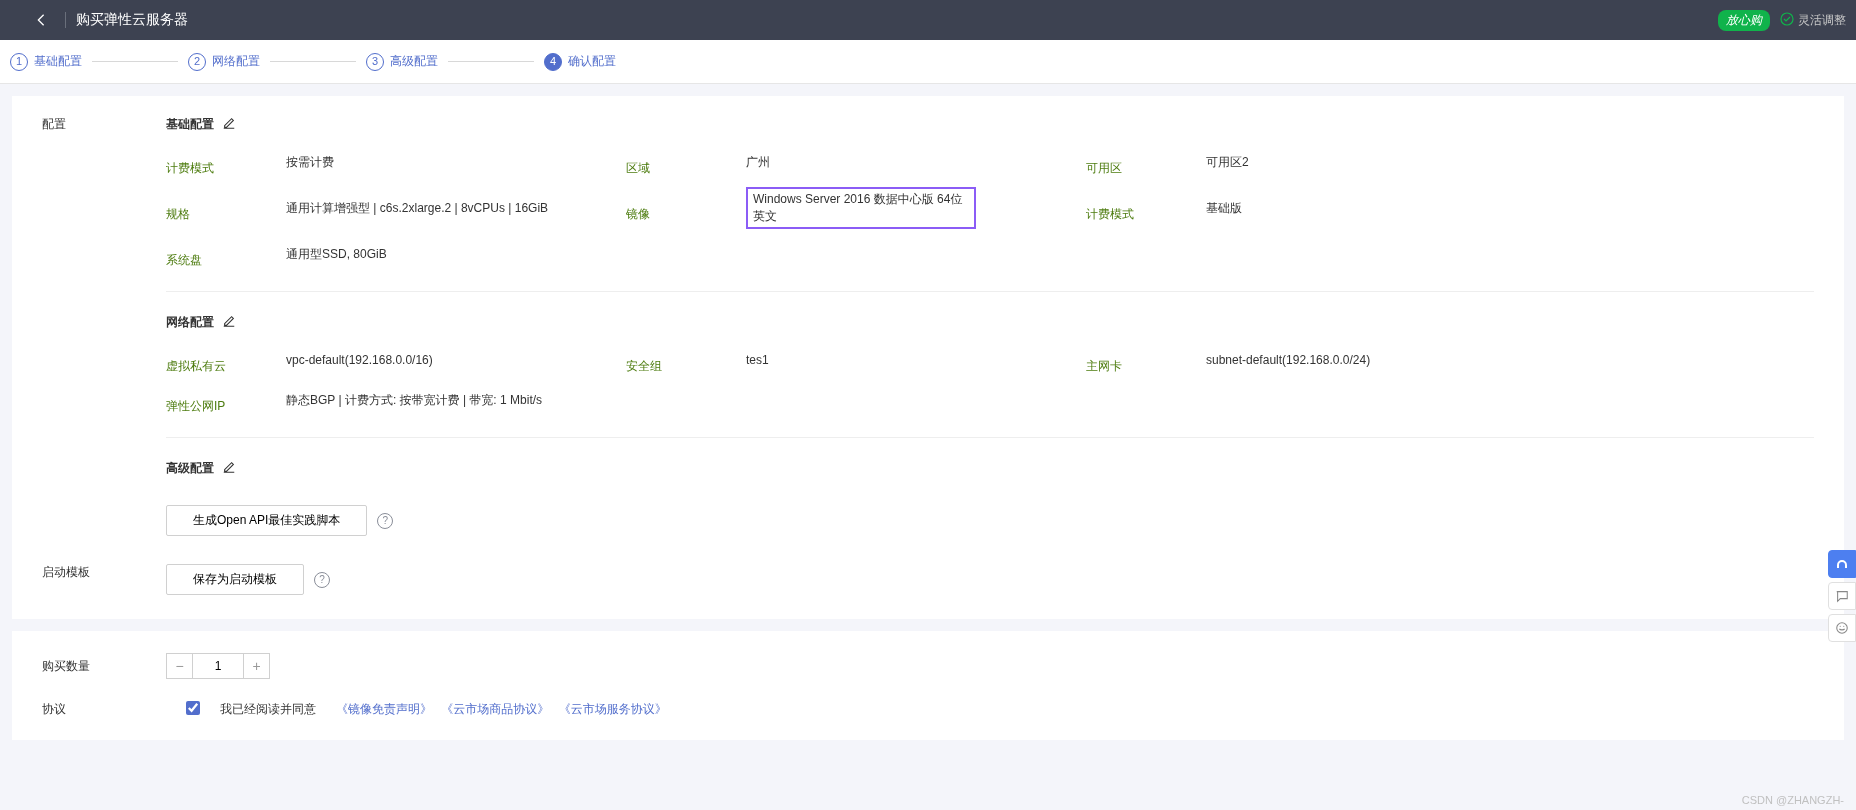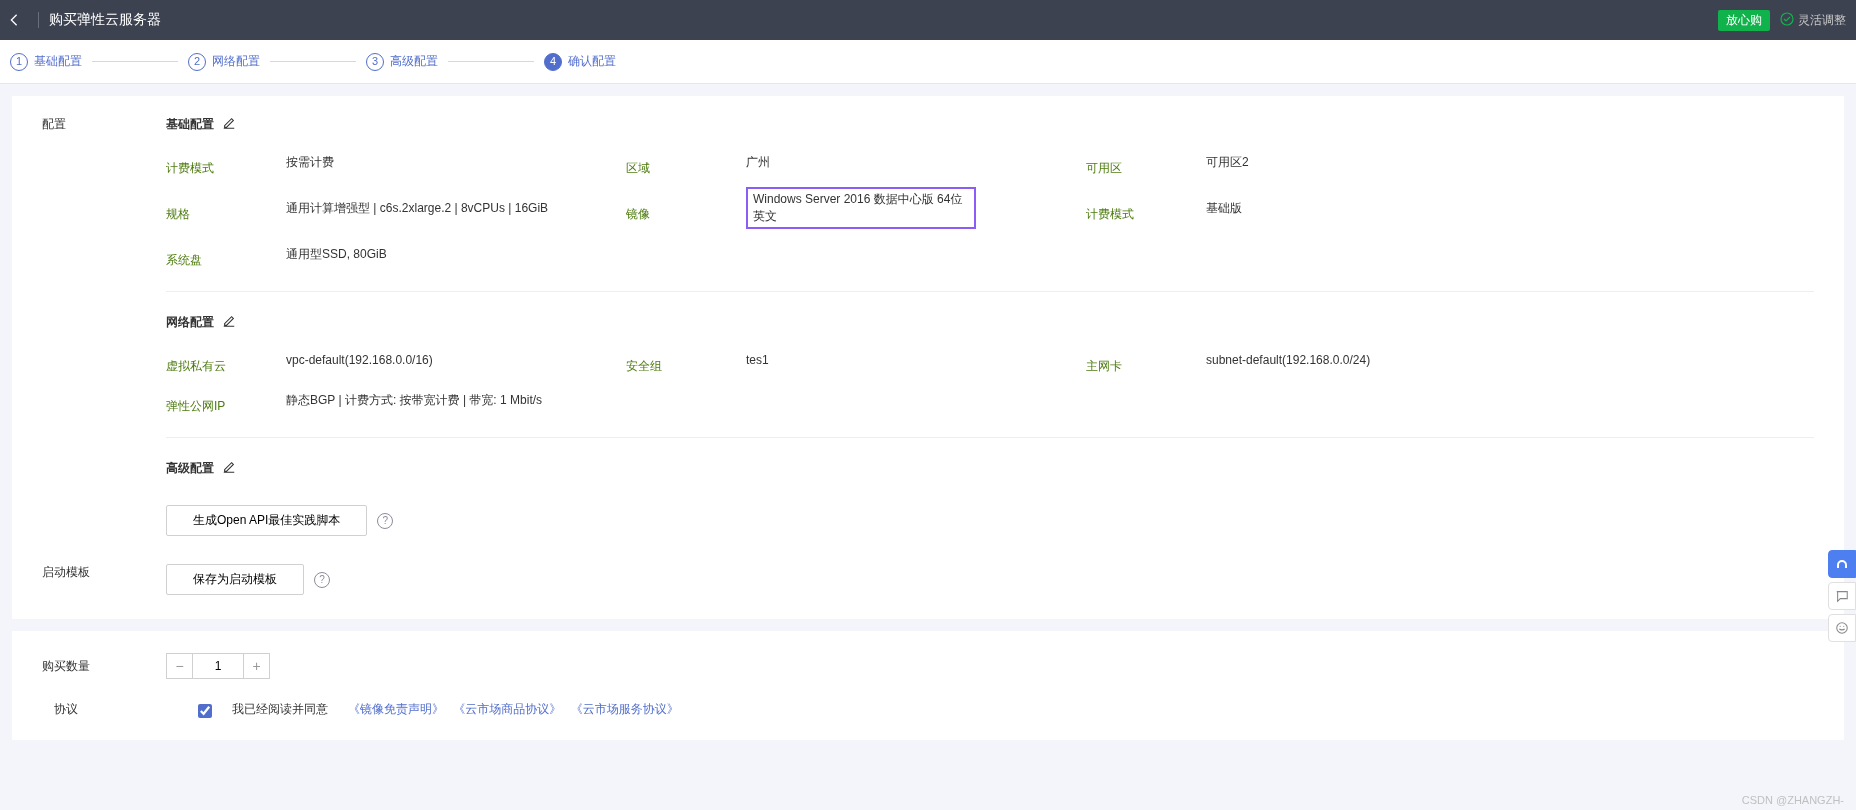--- a/index.html
+++ b/index.html
@@ -1,25 +1,25 @@
 <!DOCTYPE html>
 <html><head>
 <meta charset="utf-8">
 <style>
   * { box-sizing: border-box; margin: 0; padding: 0; }
   html, body { width: 1856px; font-family: "Helvetica Neue", Helvetica, "PingFang SC", "Hiragino Sans GB", "Microsoft YaHei", Arial, sans-serif; font-size: 12px; color: #333; background: #f4f5fa; }
   
   
-  .top-header { height: 40px; background: #3d4251; color: #fff; display: flex; align-items: center; padding: 0 0; position: relative; }
+  .top-header { height: 40px; background: #3d4251; color: #fff; display: flex; align-items: center; padding: 0 27px; position: relative; }
   .top-header .back { width: 28px; height: 28px; display: flex; align-items: center; justify-content: center; cursor: pointer; }
   .top-header .back svg { width: 10px; height: 14px; stroke: #fff; }
   .top-header .divider { width: 1px; height: 16px; background: #6a6f7b; margin: 0 10px; }
   .top-header .title { font-size: 14px; font-weight: 500; }
   .top-header .right { position: absolute; right: 10px; display: flex; align-items: center; gap: 10px; }
-  .pill-green { background: #10b34b; color: #fff; padding: 2px 8px; border-radius: 2px; font-size: 12px; }
+  .pill-green { background: #10b34b; color: #fff; padding: 2px 8px; border-radius: 8px; font-size: 12px; font-style: italic; }
   .flex-adjust { color: #c7c7c7; font-size: 12px; display: flex; align-items: center; gap: 4px; }
   .flex-adjust .check-icon { color: #10b34b; }
 
   
   .step-bar { background: #fff; height: 44px; display: flex; align-items: center; padding-left: 10px; border-bottom: 1px solid #e6e6e6; }
   .step { display: flex; align-items: center; gap: 6px; color: #526ecc; cursor: pointer; }
   .step-num { width: 18px; height: 18px; border: 1px solid #526ecc; border-radius: 50%; display: flex; align-items: center; justify-content: center; font-size: 11px; line-height: 1; }
   .step.active .step-num { background: #526ecc; color: #fff; }
   .step-line { flex: 0 0 auto; width: 86px; height: 1px; background: #d8d8d8; margin: 0 10px; }
 
@@ -44,21 +44,21 @@
   .bottom-panel { background: #fff; margin: 0 12px 12px 12px; padding: 22px 30px; }
   .qty-row { display: flex; align-items: center; }
   .stepper { display: flex; align-items: center; border: 1px solid #d0d0d0; height: 26px; }
   .stepper button { width: 26px; height: 24px; border: none; background: #fff; color: #999; font-size: 14px; cursor: pointer; display:flex; align-items:center; justify-content:center;}
   .stepper button.minus { border-right: 1px solid #d0d0d0; }
   .stepper button.plus { border-left: 1px solid #d0d0d0; }
   .stepper input { width: 50px; border: none; text-align: center; font-size: 12px; height: 24px; }
   .qty-hint { margin-left: 14px; color: #8a8e99; }
   .link { color: #526ecc; cursor: pointer; }
   .chk { width: 14px; height: 14px; accent-color: #526ecc; }
-  .agree-row { display: flex; align-items: flex-end; gap: 20px; margin-top: 22px; margin-left: 12px; }
+  .agree-row { display: flex; align-items: flex-start; gap: 20px; margin-top: 22px; }
   .agree-links { color: #526ecc; }
   .agree-links span { margin-right: 6px; }
 
   
   .side-widgets { position: fixed; right: 0; top: 550px; display: flex; flex-direction: column; gap: 4px; }
   .side-widgets .w { width: 28px; height: 28px; background: #fff; border: 1px solid #e0e0e0; border-top-left-radius: 4px; border-bottom-left-radius: 4px; display: flex; align-items: center; justify-content: center; color: #888;}
   .side-widgets .w.blue { background: #4d7ff0; color: #fff; border-color:#4d7ff0;}
 
   .watermark { position: fixed; right: 12px; bottom: 4px; color: #c0c0c0; font-size: 11px; }
 </style>

